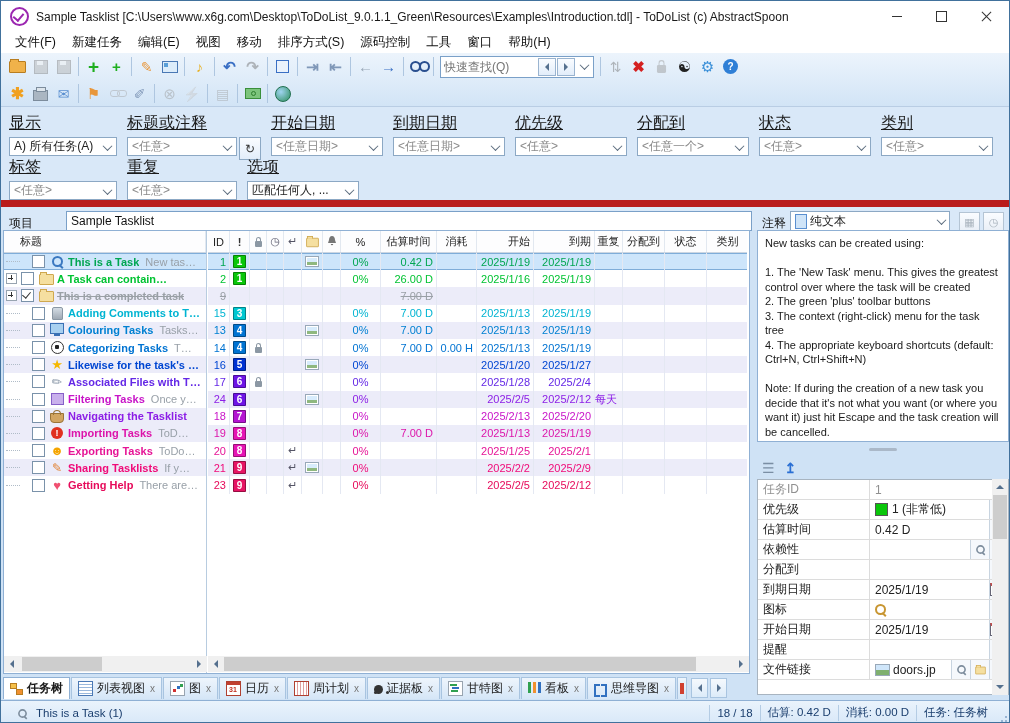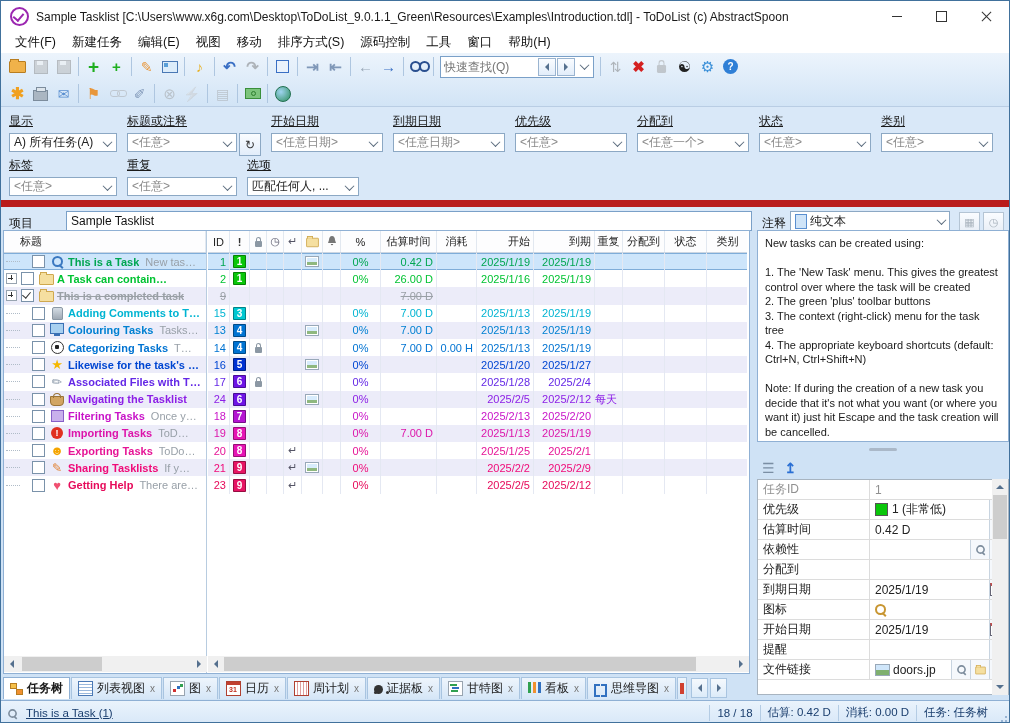--- a/index.html
+++ b/index.html
@@ -54,21 +54,21 @@
   .g-print::before{content:"";position:absolute;left:2px;top:-4px;width:8px;height:3px;background:#dde5ec;border:1px solid #7c8c9c;}
   .g-money{width:14px;height:9px;background:#7cc47c;border:1px solid #3a8f3a;position:relative;}
   .g-money::after{content:"";position:absolute;left:5px;top:2px;width:3px;height:3px;border:1px solid #2f7f2f;border-radius:50%;}
   .g-globe{width:14px;height:14px;border-radius:50%;background:radial-gradient(circle at 35% 35%,#9fd4f0,#2f8f5f);border:1px solid #1f6f4f;}
   .g-link{width:8px;height:5px;border:1.5px solid #98a4b0;border-radius:3px;position:relative;margin-right:4px;}
   .g-link::after{content:"";position:absolute;left:6px;top:-1.5px;width:8px;height:5px;border:1.5px solid #98a4b0;border-radius:3px;}
   
   .filterpanel{position:absolute;left:0;top:106px;width:100%;height:93px;background:#d9e8f8;}
   .frow{position:absolute;left:8px;display:flex;}
   .fitem{margin-right:10px;}
-  .flabel{font-size:12px;color:#1a1a1a;text-decoration:underline;display:block;margin-bottom:3px;}
+  .flabel{font-size:16px;color:#1a1a1a;text-decoration:underline;display:block;margin-bottom:3px;}
   .fcombo{height:19px;background:#fff;border:1px solid #8ca8c4;display:flex;align-items:center;padding:0 4px;font-size:12px;color:#222;position:relative;}
   .fcombo .val{flex:1;white-space:nowrap;overflow:hidden;}
   .fcombo .muted{color:#8a8a8a;}
   .fcombo .cv{position:absolute;right:5px;top:6px;}
   .refreshbtn{width:20px;height:21px;border:1px solid #8ca8c4;background:linear-gradient(#fafcff,#e2edfa);display:flex;align-items:center;justify-content:center;font-size:12px;color:#333;margin-left:2px;}
   
   .projectrow{position:absolute;left:0;top:199px;width:100%;height:30px;background:#d9e8f8;border-top:7px solid #b91c1c;box-sizing:border-box;}
   .plabel{position:absolute;left:8px;top:8px;font-size:12px;color:#1a1a1a;}
   .pinput{position:absolute;left:65px;top:4px;width:686px;height:20px;border:1px solid #7aa0c8;background:#fff;font-size:12px;font-family:"Liberation Sans",sans-serif;color:#111;padding:0 4px;box-sizing:border-box;outline:none;}
   .clabel{position:absolute;left:761px;top:8px;font-size:12px;color:#1a1a1a;}
@@ -175,21 +175,21 @@
   .ti-week{border:1px solid #b04030;background:repeating-linear-gradient(90deg,#fff 0 2px,#e0a0a0 2px 3px),#fff;}
   .ti-evid{border-radius:50%;background:#333;width:9px;height:9px;margin-top:2px;box-shadow:-3px 3px 0 -3px #333,9px 3px 0 -3px #333;}
   .ti-gantt{background:#fff;border:1px solid #98a4b0;}
   .ti-gantt::after{content:"";position:absolute;left:1px;top:2px;width:7px;height:2px;background:#30a050;box-shadow:2px 3px 0 #3070c0,1px 6px 0 #30a050;}
   .ti-kanban::after{content:"";position:absolute;left:0;top:0;width:3px;height:11px;background:#30a050;box-shadow:5px 0 0 #f09030,10px 0 0 #3070c0;}
   .ti-mind::before{content:"";position:absolute;left:0;top:2px;width:4px;height:9px;border:2px solid #3070c0;border-right:none;}
   .ti-mind::after{content:"";position:absolute;right:0;top:2px;width:4px;height:9px;border:2px solid #3070c0;border-left:none;}
   .ti-red{background:#d04030;width:6px;height:11px;}
   
   .statusbar{position:absolute;left:0;top:699px;width:100%;height:24px;background:linear-gradient(#eaf3fc,#d8e8f8);border-top:1px solid #8fb0d4;display:flex;align-items:center;box-sizing:border-box;font-size:11.5px;color:#1a3e6e;}
-  .sb-left{display:flex;align-items:flex-end;gap:8px;padding-left:6px;flex:1;text-decoration:underline;}
+  .sb-left{display:flex;align-items:flex-end;gap:8px;padding-left:16px;flex:1;}
   .sb-right{display:flex;align-items:center;height:100%;}
   .sbseg{padding:0 7px;border-left:1px solid #b4cce4;height:16px;display:flex;align-items:center;white-space:nowrap;}
   .grip{width:10px;height:10px;margin:8px 2px 0 2px;position:relative;}
   .grip::after{content:"";position:absolute;right:0;bottom:0;width:2px;height:2px;background:#98b4d4;box-shadow:-4px 0 0 #98b4d4,0 -4px 0 #98b4d4;}
 </style>
 </head>
 <body>
 
 <div class="win">
 
@@ -535,36 +535,36 @@
             <span class="ttitle">Likewise for the task's …</span>
           </div>
           <div class="trow" style="color: rgb(100, 40, 230);">
             <span class="stub"></span>
             <span class="cb" style="margin-left: 12px;"></span>
             <span class="ticon">
               <span class="i-clip">✎</span>
             </span>
             <span class="ttitle">Associated Files with T…</span>
           </div>
+          <div class="trow" style="color: rgb(200, 20, 200);">
+            <span class="stub"></span>
+            <span class="cb" style="margin-left: 12px;"></span>
+            <span class="ticon">
+              <span class="i-box"></span>
+            </span>
+            <span class="ttitle">Filtering Tasks</span>
+            <span class="tsuffix">Once y…</span>
+          </div>
           <div class="trow alt" style="color: rgb(140, 30, 230);">
             <span class="stub"></span>
             <span class="cb" style="margin-left: 12px;"></span>
             <span class="ticon">
               <span class="i-basket"></span>
             </span>
             <span class="ttitle">Navigating the Tasklist</span>
-          </div>
-          <div class="trow" style="color: rgb(200, 20, 200);">
-            <span class="stub"></span>
-            <span class="cb" style="margin-left: 12px;"></span>
-            <span class="ticon">
-              <span class="i-box"></span>
-            </span>
-            <span class="ttitle">Filtering Tasks</span>
-            <span class="tsuffix">Once y…</span>
           </div>
           <div class="trow alt" style="color: rgb(220, 20, 170);">
             <span class="stub"></span>
             <span class="cb" style="margin-left: 12px;"></span>
             <span class="ticon">
               <span class="i-alert">!</span>
             </span>
             <span class="ttitle">Importing Tasks</span>
             <span class="tsuffix">ToD…</span>
           </div>

